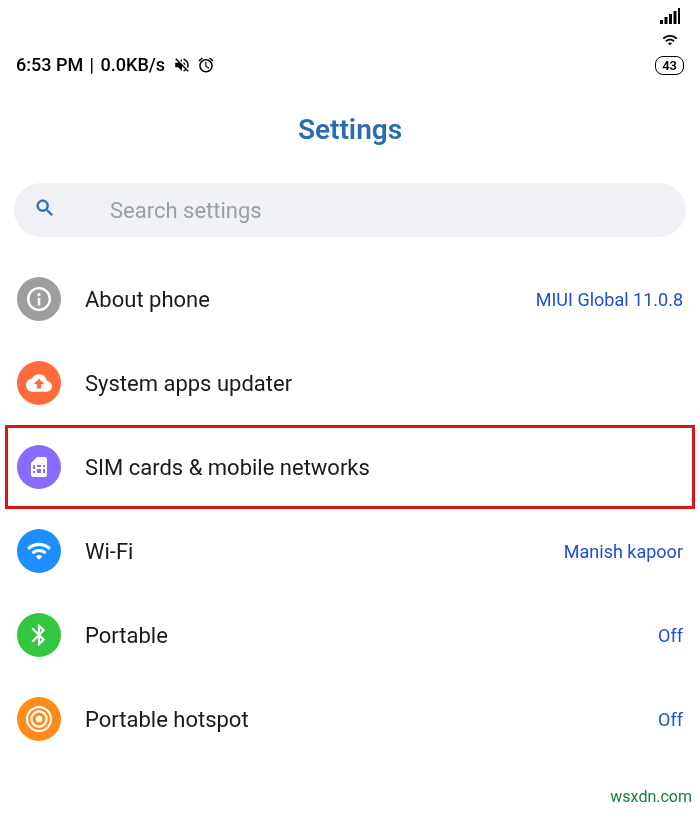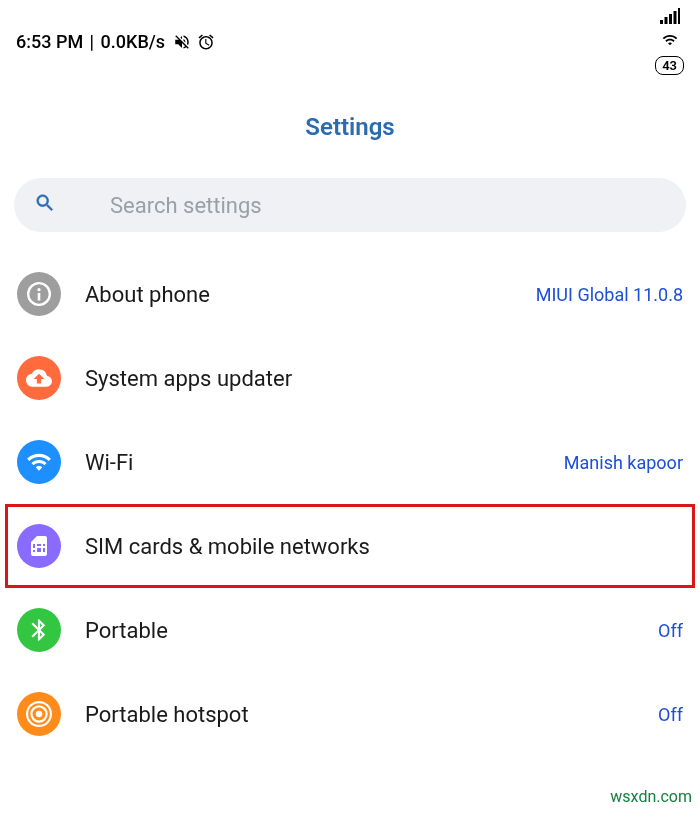--- a/index.html
+++ b/index.html
@@ -11,21 +11,21 @@
     body {
       width: 700px;
       height: 818px;
       background: #ffffff;
       position: relative;
       overflow: hidden;
     }
     .status-bar {
       display: flex;
       justify-content: space-between;
-      align-items: center;
+      align-items: flex-end;
       padding: 8px 16px;
       font-size: 18px;
       font-weight: 500;
       color: #000;
     }
     .status-left {
       display: flex;
       align-items: center;
       gap: 2px;
     }
@@ -42,21 +42,21 @@
     .battery-box {
       border: 1.5px solid #000;
       border-radius: 8px;
       padding: 1px 6px;
       font-size: 13px;
       font-weight: 600;
     }
     .page-title {
       text-align: center;
       color: #2b6cb0;
-      font-size: 24px;
+      font-size: 28px;
       font-weight: 600;
       padding: 30px 0 25px 0;
     }
     .search-container {
       margin: 12px 14px 20px 14px;
     }
     .search-box {
       background: #f0f1f5;
       border-radius: 30px;
       display: flex;
@@ -181,38 +181,38 @@
       <div class="item-value">MIUI Global 11.0.8</div>
     </div>
     <div class="settings-item">
       <div class="item-icon" style="background: rgb(255, 107, 61);">
         <svg width="26" height="26" viewBox="0 0 24 24">
           <path fill="#fff" d="M19.35 10.04C18.67 6.59 15.64 4 12 4 9.11 4 6.6 5.64 5.35 8.04 2.34 8.36 0 10.91 0 14c0 3.31 2.69 6 6 6h13c2.76 0 5-2.24 5-5 0-2.64-2.05-4.78-4.65-4.96zM14 13v4h-4v-4H7l5-5 5 5h-3z"></path>
         </svg>
       </div>
       <div class="item-label">System apps updater</div>
     </div>
-    <div class="settings-item">
-      <div class="item-icon" style="background: rgb(30, 143, 255);">
-        <svg width="26" height="26" viewBox="0 0 24 24">
-          <path fill="#fff" d="M1 9l2 2c4.97-4.97 13.03-4.97 18 0l2-2C16.93 2.93 7.08 2.93 1 9zm8 8l3 3 3-3c-1.65-1.66-4.34-1.66-6 0zm-4-4l2 2c2.76-2.76 7.24-2.76 10 0l2-2C15.14 9.14 8.87 9.14 5 13z"></path>
-        </svg>
-      </div>
-      <div class="item-label">Wi-Fi</div>
-      <div class="item-value">Manish kapoor</div>
-    </div>
     <div class="settings-item highlighted">
       <div class="item-icon" style="background: rgb(138, 107, 255);">
         <svg width="24" height="24" viewBox="0 0 24 24">
           <path fill="#fff" d="M19.99 4c0-1.1-.89-2-1.99-2h-8L4 8v12c0 1.1.9 2 2 2h12.01c1.1 0 1.99-.9 1.99-2l-.01-16zM8 18H6v-2h2v2zm0-4H6v-4h2v4zm6 4h-4v-4h4v4zm0-6h-4v-2h4v2zm4 6h-2v-4h2v4zm0-6h-2v-2h2v2z"></path>
         </svg>
       </div>
       <div class="item-label">SIM cards &amp; mobile networks</div>
     </div>
     <div class="settings-item">
+      <div class="item-icon" style="background: rgb(30, 143, 255);">
+        <svg width="26" height="26" viewBox="0 0 24 24">
+          <path fill="#fff" d="M1 9l2 2c4.97-4.97 13.03-4.97 18 0l2-2C16.93 2.93 7.08 2.93 1 9zm8 8l3 3 3-3c-1.65-1.66-4.34-1.66-6 0zm-4-4l2 2c2.76-2.76 7.24-2.76 10 0l2-2C15.14 9.14 8.87 9.14 5 13z"></path>
+        </svg>
+      </div>
+      <div class="item-label">Wi-Fi</div>
+      <div class="item-value">Manish kapoor</div>
+    </div>
+    <div class="settings-item">
       <div class="item-icon" style="background: rgb(51, 198, 65);">
         <svg width="26" height="26" viewBox="0 0 24 24">
           <path fill="#fff" d="M17.71 7.71L12 2h-1v7.59L6.41 5 5 6.41 10.59 12 5 17.59 6.41 19 11 14.41V22h1l5.71-5.71L13.41 12l4.3-4.29zM13 5.83l1.88 1.88L13 9.59V5.83zm1.88 10.46L13 18.17v-3.76l1.88 1.88z"></path>
         </svg>
       </div>
       <div class="item-label">Portable</div>
       <div class="item-value">Off</div>
     </div>
     <div class="settings-item">
       <div class="item-icon" style="background: rgb(255, 140, 26);">

